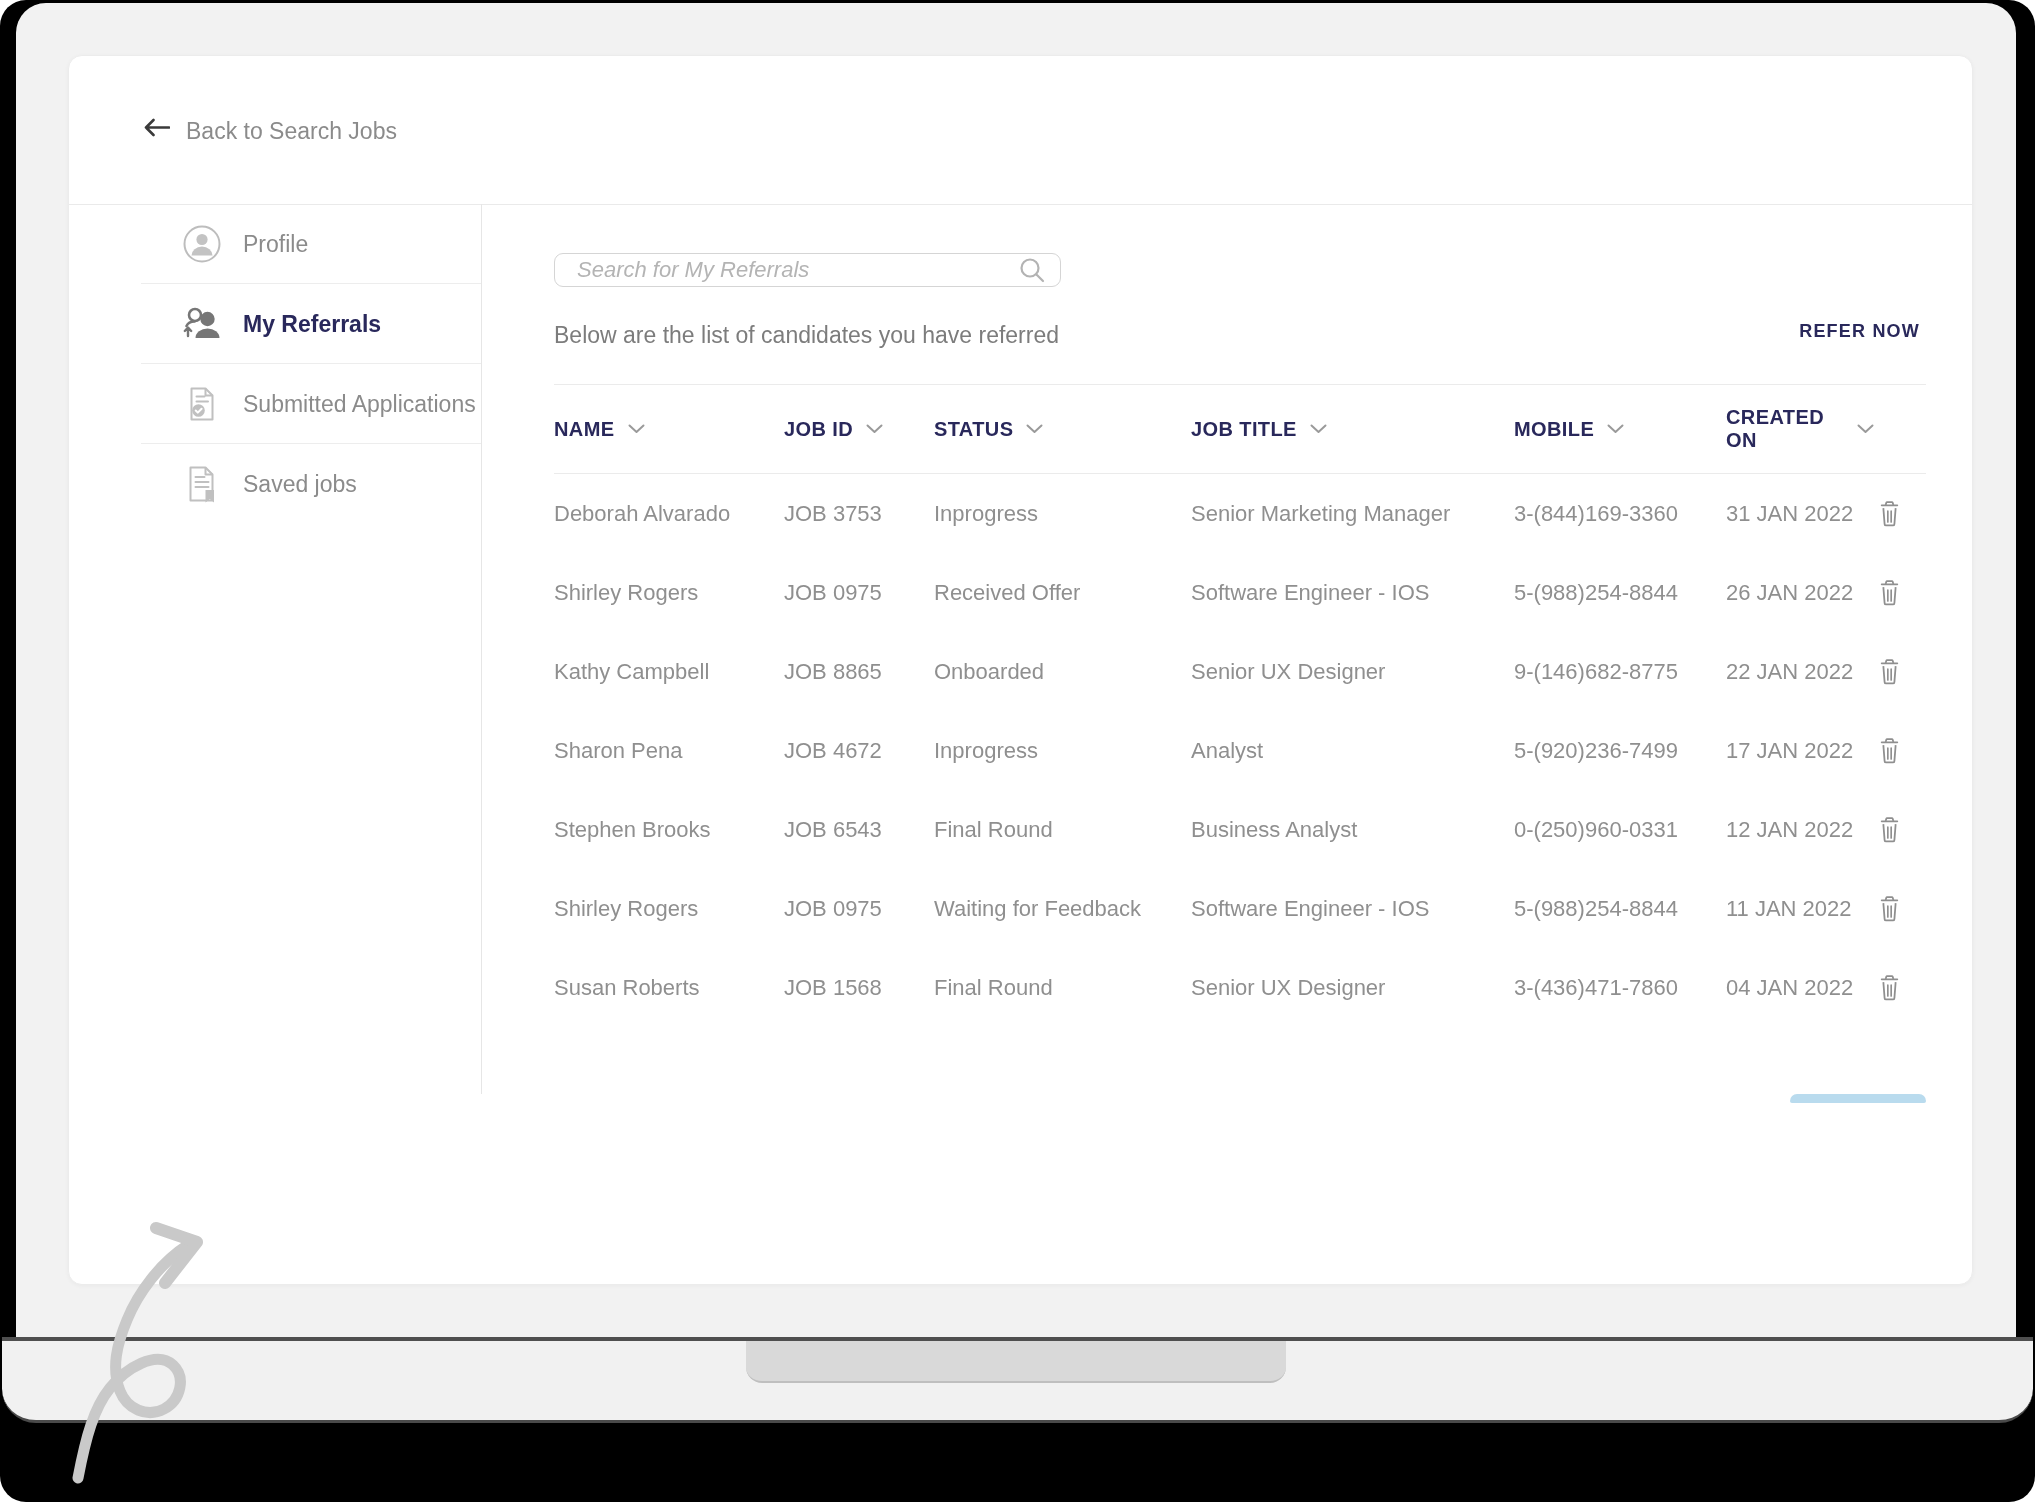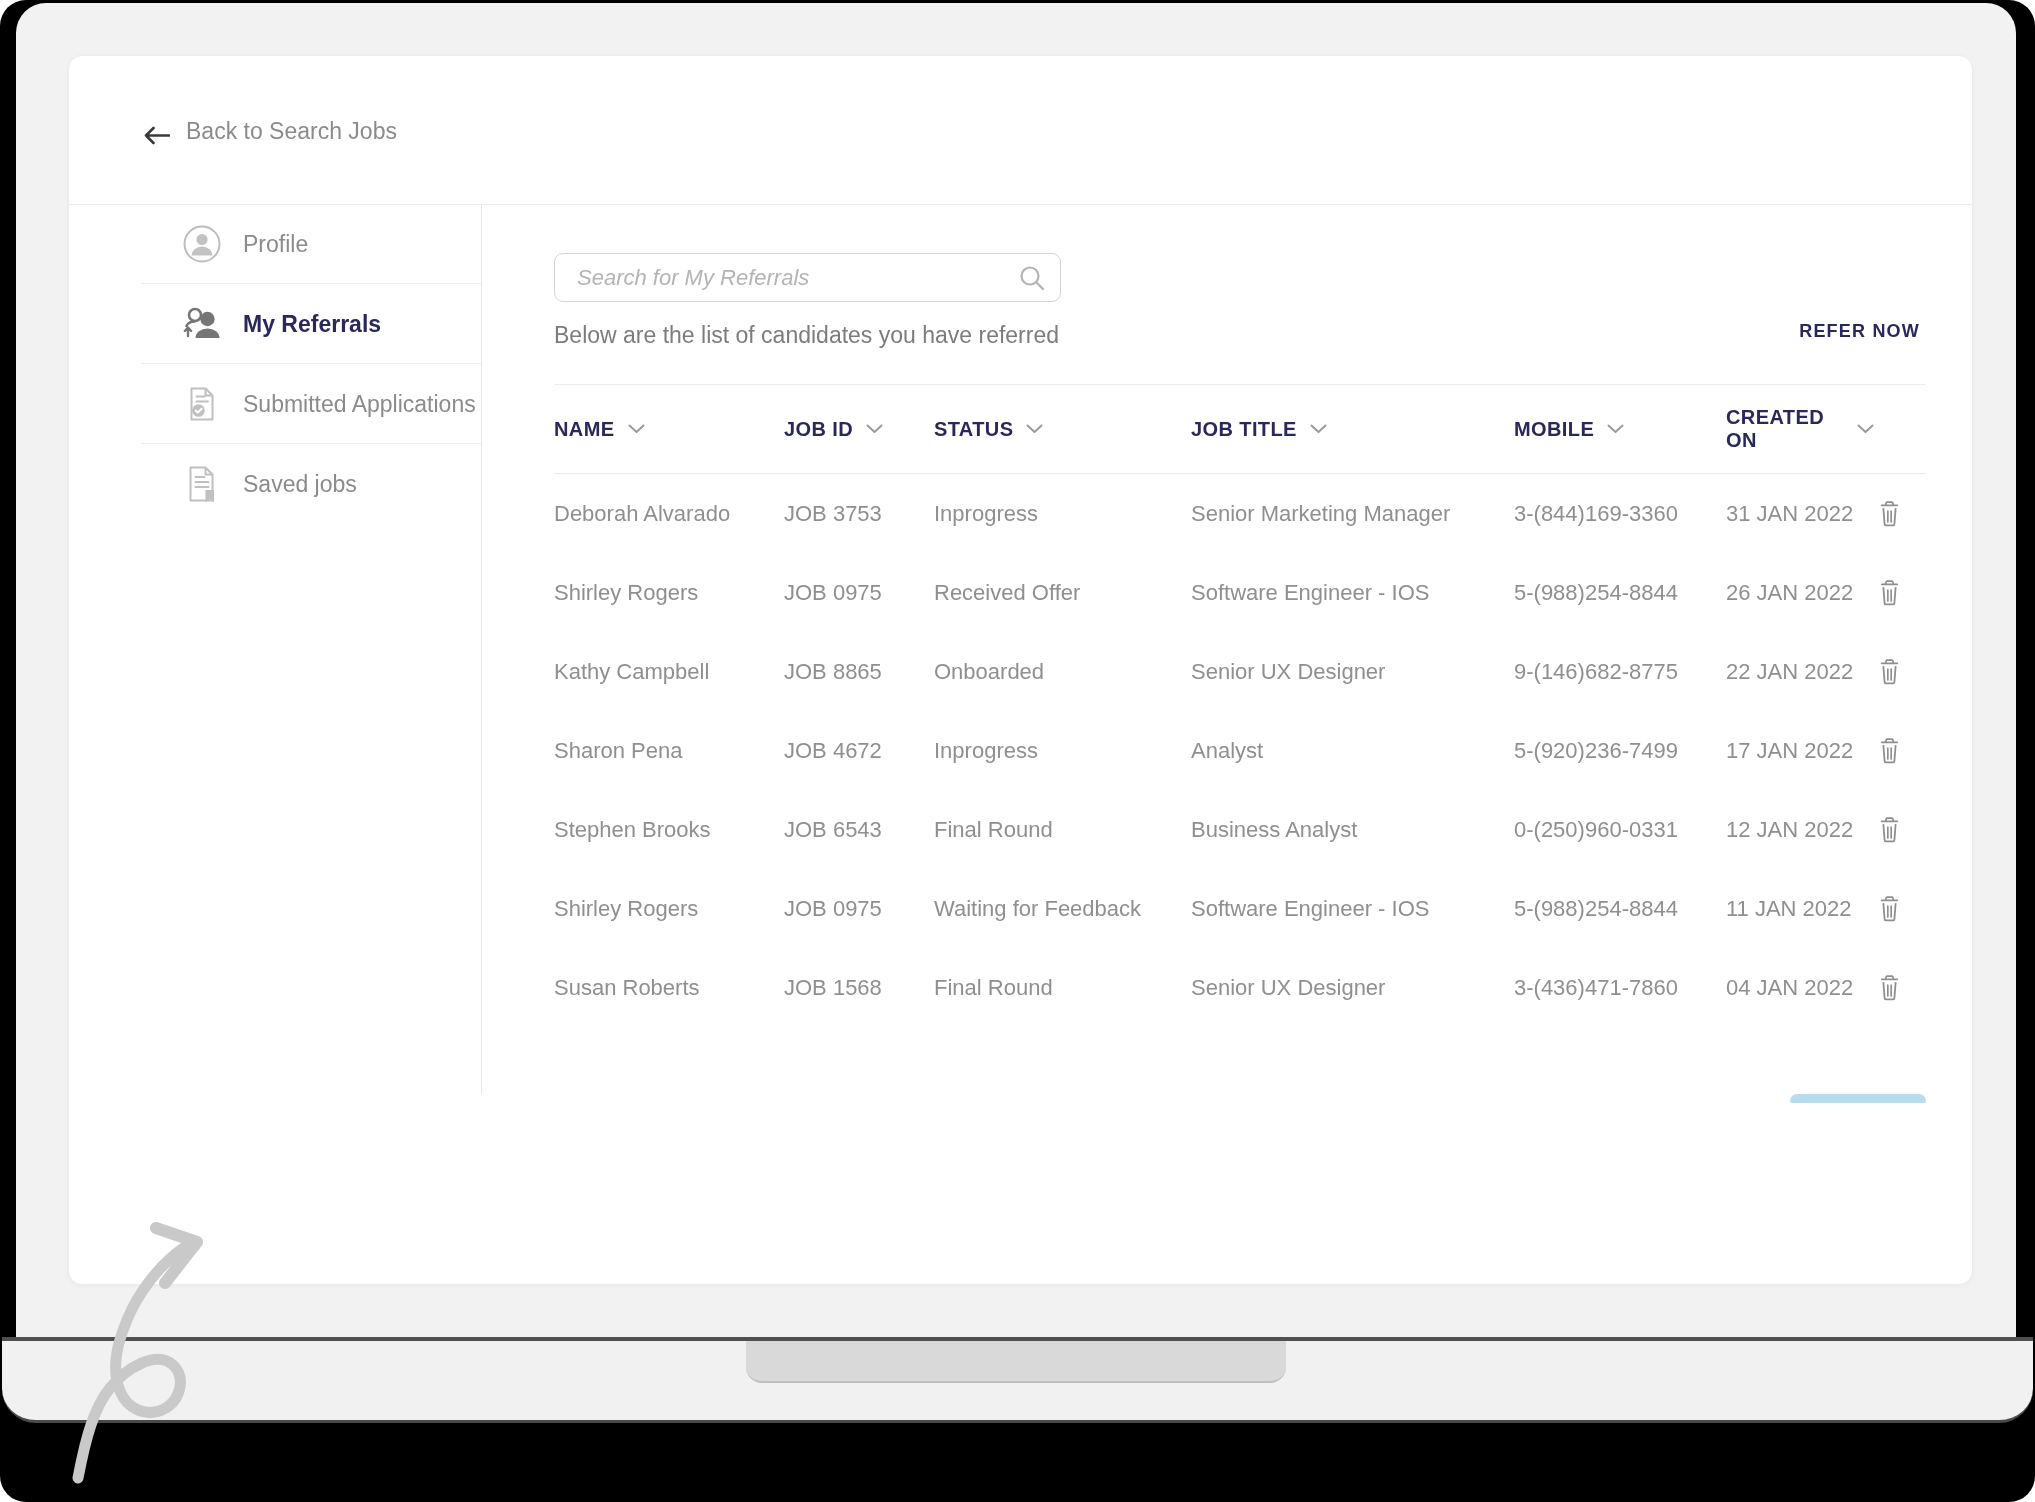--- a/index.html
+++ b/index.html
@@ -1,34 +1,34 @@
 <!DOCTYPE html>
 <html><head>
 <meta charset="utf-8">
 <style>
   html,body{margin:0;padding:0;background:#ffffff;font-family:"Liberation Sans",sans-serif;}
   .stage{position:relative;width:2035px;height:1502px;background:#000;border-radius:26px;overflow:hidden;}
   .screen{position:absolute;left:16px;top:3px;width:2000px;height:1334px;background:#f2f2f2;border-radius:30px 30px 0 0;}
   .card{position:absolute;left:52px;top:52px;width:1903px;height:1228px;background:#fff;border:1px solid #ececec;
         border-radius:14px;box-shadow:0 1px 4px rgba(0,0,0,.04);}
   
-  .back-link{position:absolute;left:74px;top:62px;display:flex;align-items:flex-end;gap:16px;cursor:pointer;}
+  .back-link{position:absolute;left:74px;top:62px;display:flex;align-items:flex-start;gap:16px;cursor:pointer;}
   .back-link .lbl{color:#8b8b8b;font-size:23px;}
   
   .card-top-divider{position:absolute;left:0;top:148px;width:100%;height:1px;background:#eaeaea;}
   .v-divider{position:absolute;left:412px;top:148px;width:1px;height:890px;background:#e6e6e6;}
   
   .sidebar{position:absolute;left:0;top:148px;width:412px;}
   .sb-item{position:relative;display:flex;align-items:center;height:80px;padding-left:112px;gap:20px;cursor:pointer;}
   .sb-item:not(:last-child)::after{content:'';position:absolute;left:72px;right:0;bottom:0;height:1px;background:#ededed;}
   .sb-icon{width:42px;height:42px;display:flex;align-items:center;justify-content:center;flex:0 0 42px;}
   .sb-label{color:#8b8b8b;font-size:23px;}
   .sb-item.active .sb-label{color:#29285b;font-weight:700;}
   
-  .search-box{position:absolute;left:485px;top:197px;width:507px;height:49px;border:1.5px solid #d5d5d5;border-radius:9px;
+  .search-box{position:absolute;left:485px;top:197px;width:507px;height:34px;border:1.5px solid #d5d5d5;border-radius:9px;
               background:#fff;display:flex;align-items:center;box-sizing:border-box;padding:0 14px 0 20px;}
   .search-box input{flex:1;border:none;outline:none;font-size:22px;font-style:italic;color:#777;background:transparent;
                     font-family:"Liberation Sans",sans-serif;}
   .search-box input::placeholder{color:#b4b4b4;font-style:italic;}
   .subtitle{position:absolute;left:485px;top:266px;font-size:23px;color:#7c7c7c;}
   .refer-now{position:absolute;right:46px;top:264px;font-size:18px;font-weight:700;color:#29285b;letter-spacing:1.2px;
              background:none;border:none;cursor:pointer;font-family:"Liberation Sans",sans-serif;}
   
   .table{position:absolute;left:485px;top:328px;width:1372px;}
   .t-header,.t-row{display:grid;grid-template-columns:230px 150px 257px 323px 212px 148px 52px;align-items:center;}

